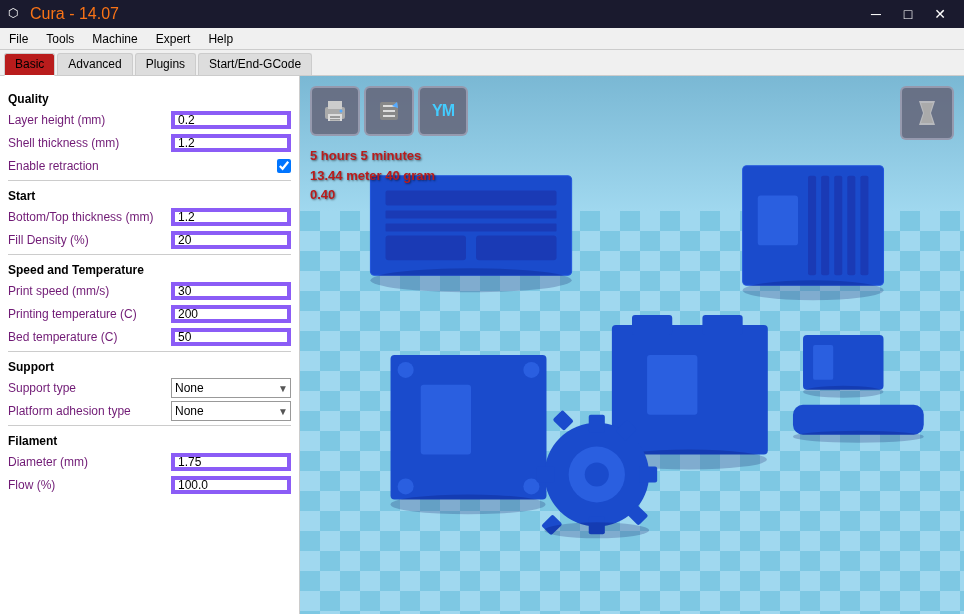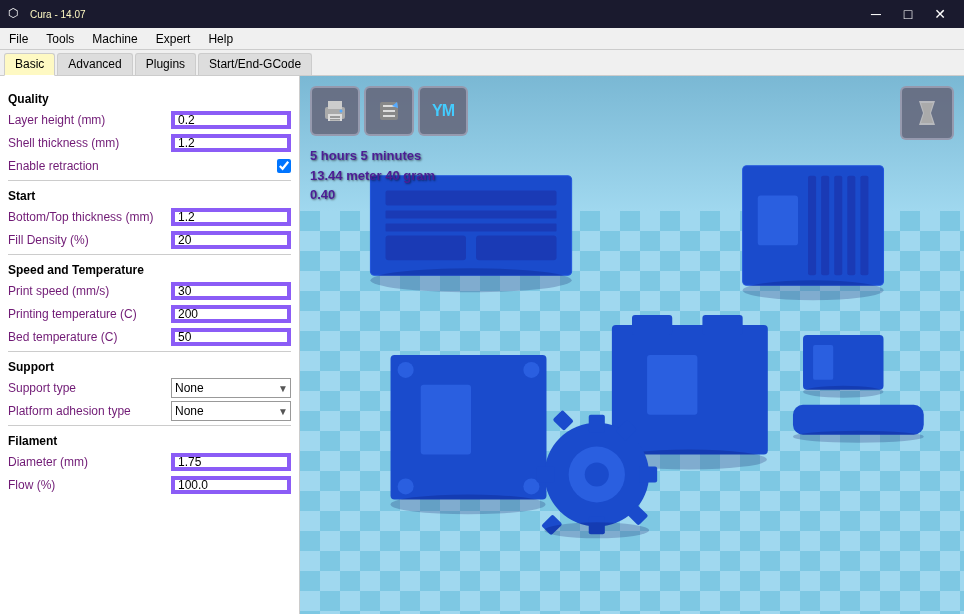--- a/index.html
+++ b/index.html
@@ -11,21 +11,21 @@
       color: white;
       height: 28px;
       display: flex;
       align-items: center;
       justify-content: space-between;
       padding: 0 8px;
       user-select: none;
     }
     .title-bar-left { display: flex; align-items: center; gap: 6px; }
     .title-bar-icon { width: 16px; height: 16px; }
-    .title-bar-title { font-size: 10px; color: #fef9c3; }
+    .title-bar-title { font-size: 16px; color: #f97316; }
     .title-bar-controls { display: flex; gap: 0; }
     .title-bar-btn {
       width: 32px; height: 28px;
       background: none; border: none; color: white;
       font-size: 14px; cursor: pointer; display: flex; align-items: center; justify-content: center;
     }
 
     
     .menu-bar {
       background: #f0f0f0;
@@ -55,21 +55,21 @@
       padding: 3px 10px 4px;
       font-size: 12px;
       cursor: pointer;
       border: 1px solid #ccc;
       border-bottom: none;
       background: #ddd;
       margin-right: 2px;
       border-radius: 3px 3px 0 0;
     }
     .tab.active {
-      background: #fef9c3;
+      background: #b91c1c;
       border-bottom: 1px solid white;
       margin-bottom: -1px;
       z-index: 1;
     }
 
     
     .main-layout {
       display: flex;
       height: calc(614px - 28px - 22px - 26px);
     }
@@ -191,21 +191,21 @@
       cursor: pointer;
       color: white;
       font-size: 18px;
     }
 
     
     .viewport-info {
       position: absolute;
       top: 70px;
       left: 10px;
-      color: #4c1d95;
+      color: #b91c1c;
       font-size: 13px;
       font-weight: bold;
       text-shadow: 1px 1px 2px rgba(0,0,0,0.5);
       z-index: 10;
       line-height: 1.5;
     }
 
     
     .viewport-topright {
       position: absolute;

